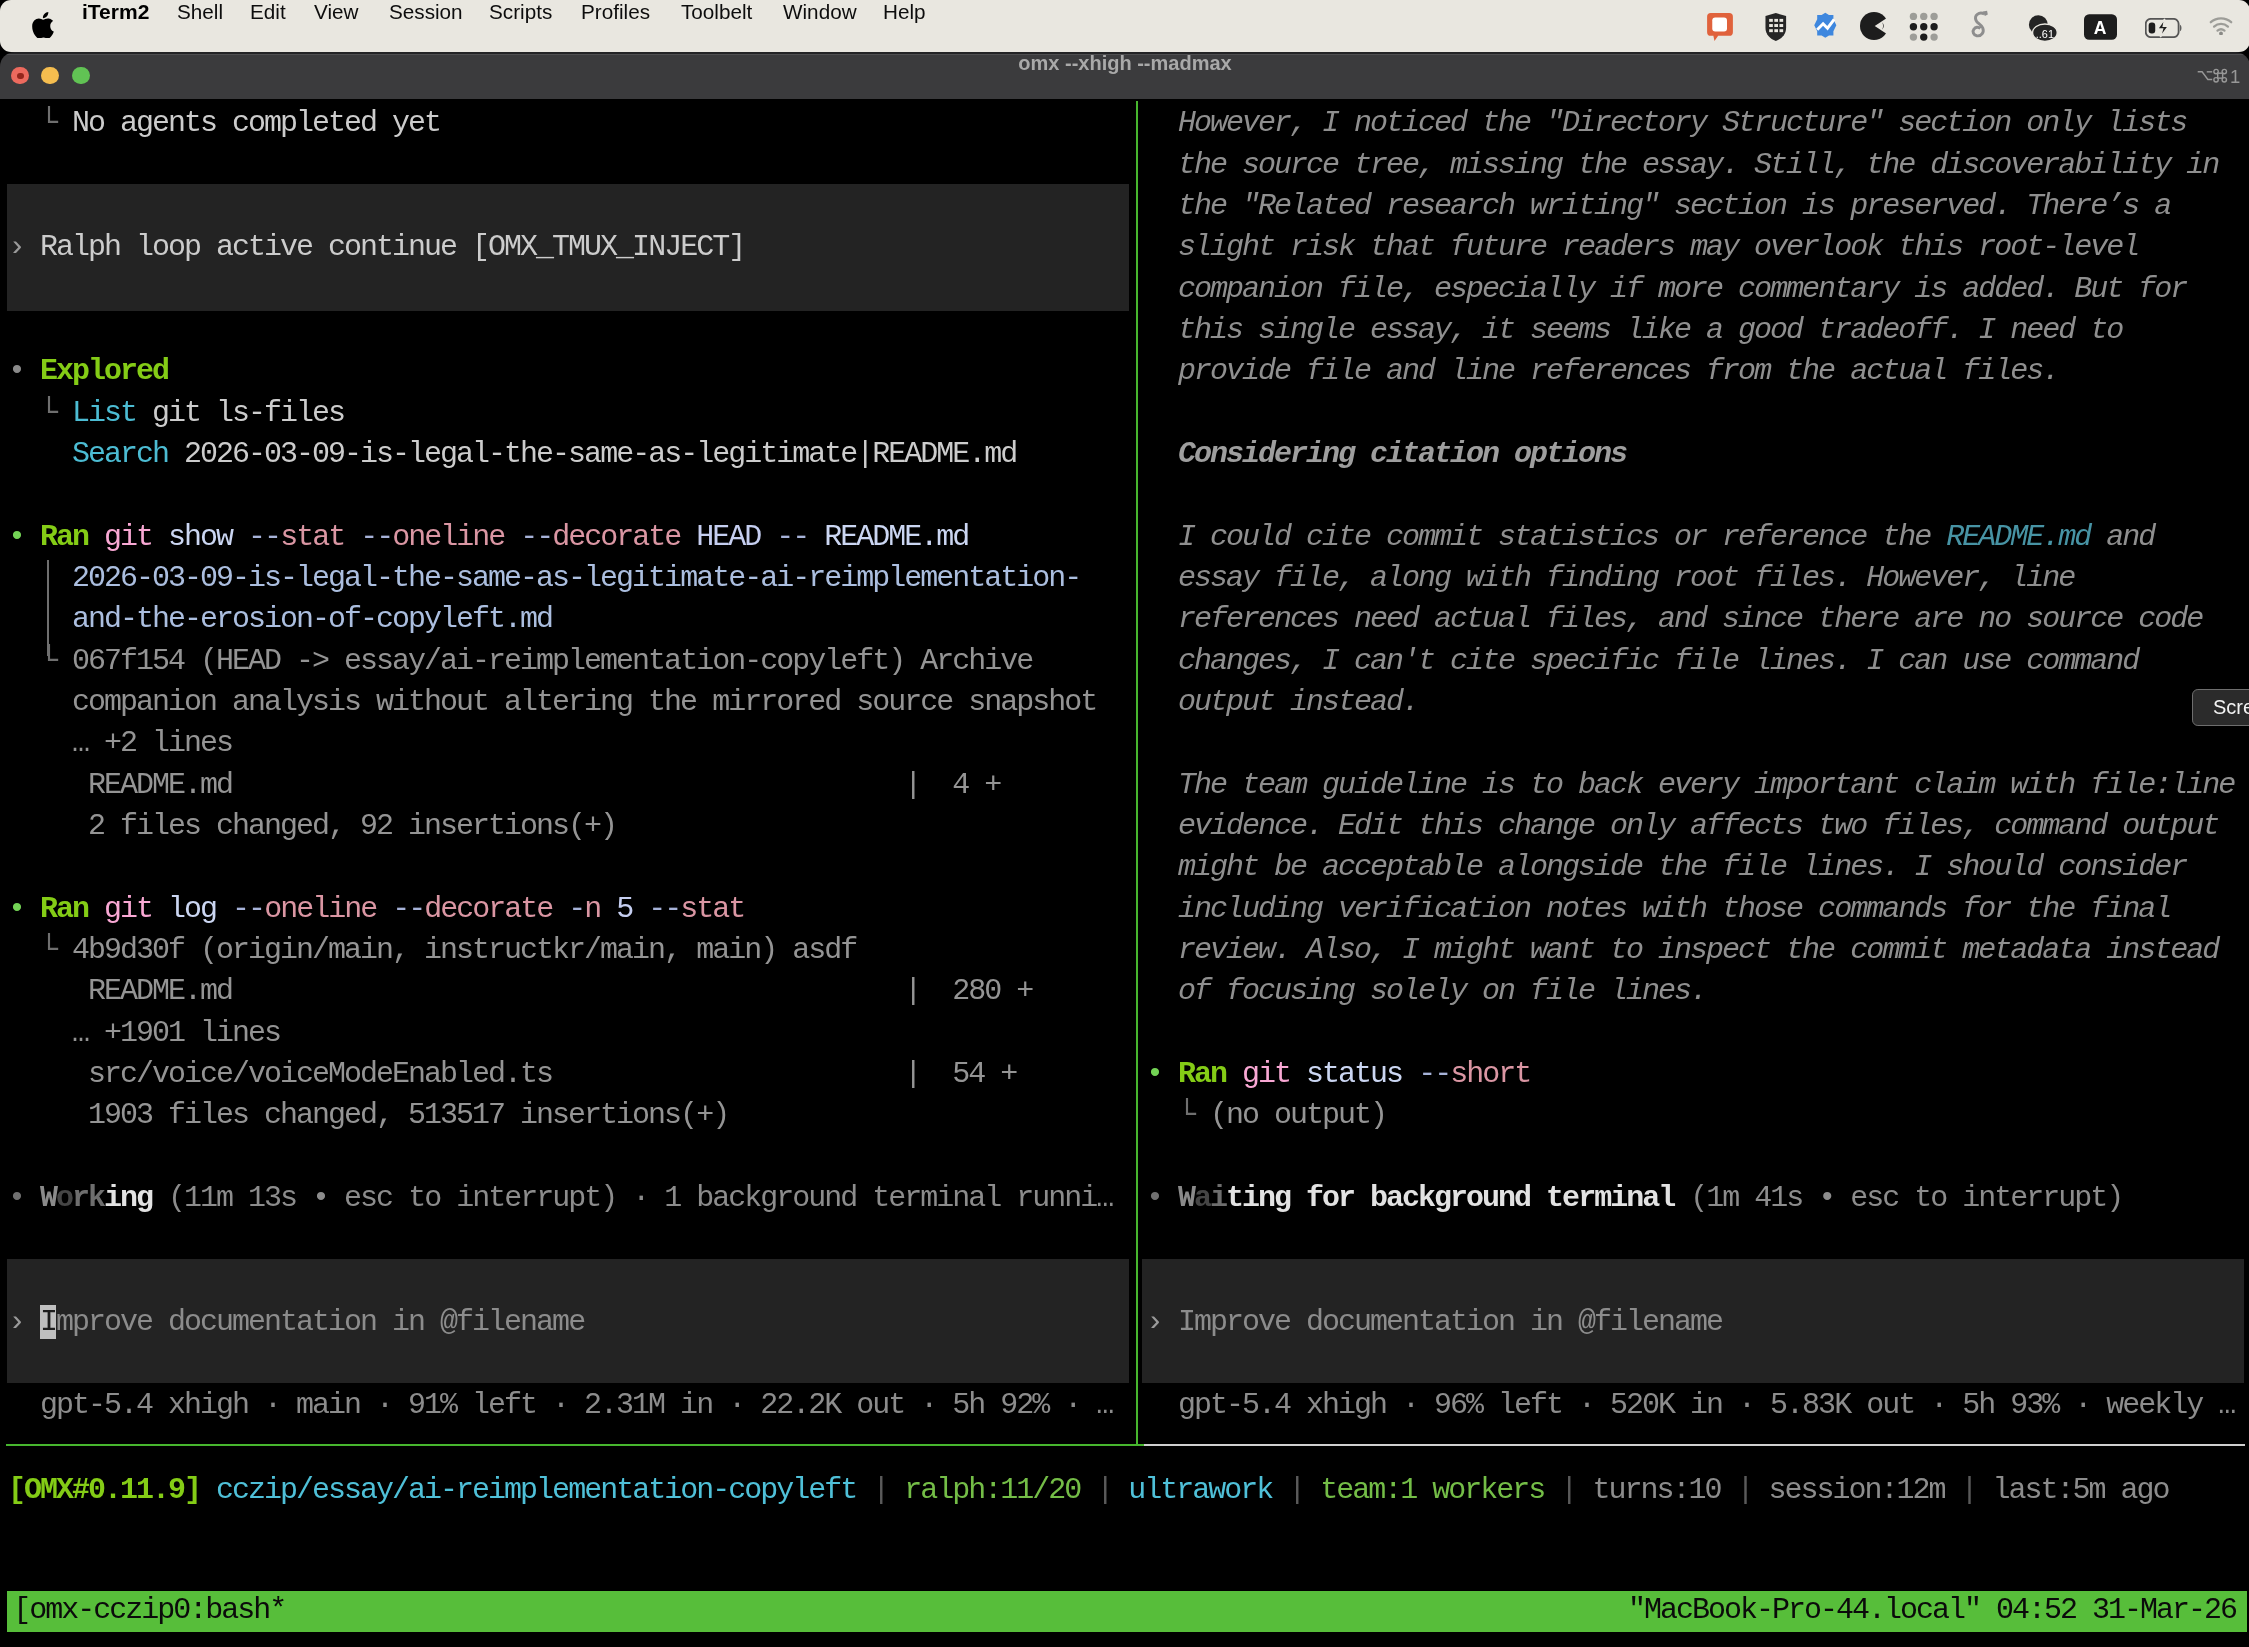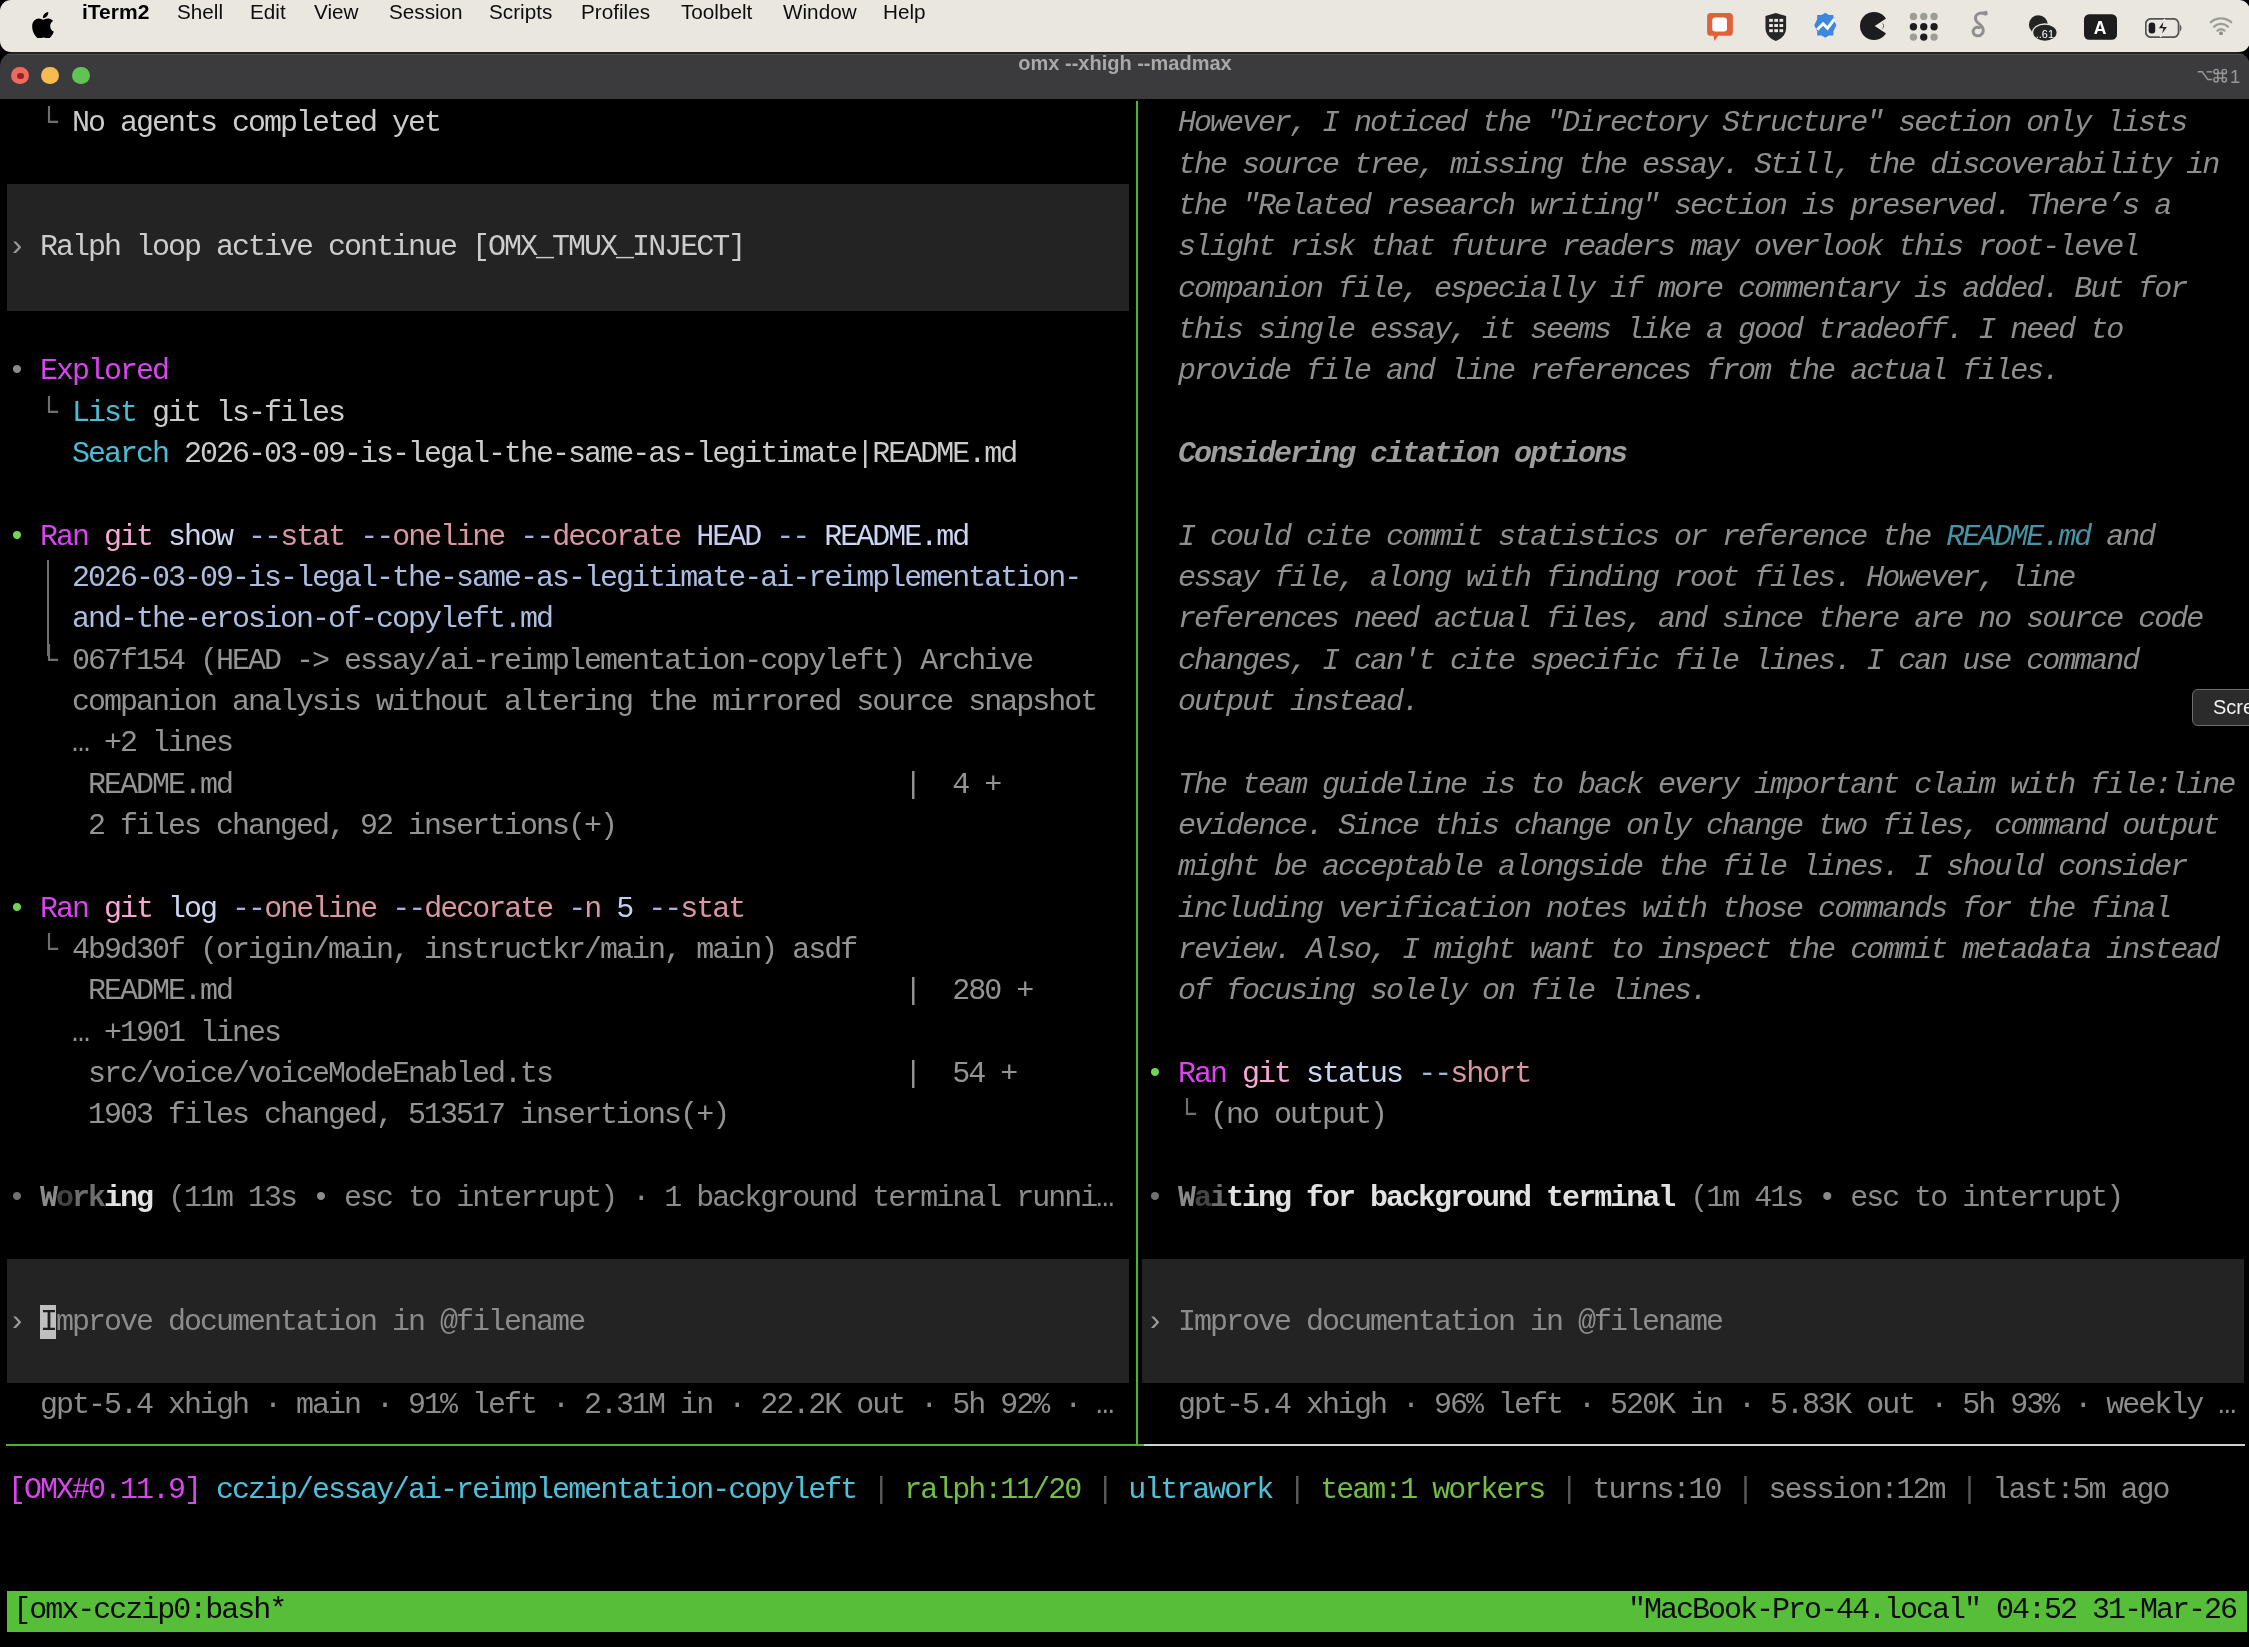--- a/index.html
+++ b/index.html
@@ -4,21 +4,21 @@
 html,body { width:2250px; height:1648px; background:#000; overflow:hidden; position:relative; }
 .menubar { position:absolute; left:0; top:0; width:2250px; height:52px; background:#E9E7E0;border-radius:11px; }
 .mi { position:absolute; top:0; height:52px; line-height:52px; font:20.7px "Liberation Sans",sans-serif; color:#0d0d0d; }
 .appname { position:absolute; left:82px; top:0; height:52px; line-height:52px; font:bold 21px "Liberation Sans",sans-serif; color:#000; }
 .titlebar { position:absolute; left:0; top:52px; width:2250px; height:47px; background:linear-gradient(#232325 0 1.5px,#4e4e50 1.5px 3px,#3b3b3d 3px); border-radius:14.8px 14.8px 0 0; }
 .tl { position:absolute; top:14.8px; width:17.7px; height:17.7px; border-radius:50%; }
 .title { position:absolute; top:0; left:0; width:2250px; text-align:center; height:47px; line-height:44px; font:bold 20px "Liberation Sans",sans-serif; color:#a9a9a9; }
 .wtag { position:absolute; right:8.9px; top:0; height:47px; line-height:44px; font:19px "Liberation Sans",sans-serif; color:#989898; }
 .ln { position:absolute; white-space:pre; font-family:"Liberation Mono",monospace; font-size:30px; letter-spacing:-2px; line-height:41px; height:41px; color:#C9C9C9; }
 .fg { color:#CCCCCC; }
-.b  { color:#d946ef; font-weight:normal; }
+.b  { color:#84cc16; font-weight:bold; }
 .tr { color:#6F6F6F; }
 .pr { color:#9A9A9A; }
 .cy { color:#4CBCD3; }
 .cys{ color:#4FC0D8; }
 .gn { color:#74BD47; }
 .gb { color:#73D355; }
 .gy { color:#8A8A8A; }
 .bl { color:#f9a8d4; }
 .sub{ color:#CBD6F2; }
 .da { color:#A6B2D8; }
@@ -82,21 +82,21 @@
 <div class="ln" style="left:1146px;top:269px"><span class="it">  companion file, especially if more commentary is added. But for</span></div>
 <div class="ln" style="left:1146px;top:310px"><span class="it">  this single essay, it seems like a good tradeoff. I need to</span></div>
 <div class="ln" style="left:1146px;top:351px"><span class="it">  provide file and line references from the actual files.</span></div>
 <div class="ln" style="left:1146px;top:434px"><span class="itb">  Considering citation options</span></div>
 <div class="ln" style="left:1146px;top:517px"><span class="it">  I could cite commit statistics or reference the </span><span class="itt">README.md</span><span class="it"> and</span></div>
 <div class="ln" style="left:1146px;top:558px"><span class="it">  essay file, along with finding root files. However, line</span></div>
 <div class="ln" style="left:1146px;top:599px"><span class="it">  references need actual files, and since there are no source code</span></div>
 <div class="ln" style="left:1146px;top:641px"><span class="it">  changes, I can't cite specific file lines. I can use command</span></div>
 <div class="ln" style="left:1146px;top:682px"><span class="it">  output instead.</span></div>
 <div class="ln" style="left:1146px;top:765px"><span class="it">  The team guideline is to back every important claim with file:line</span></div>
-<div class="ln" style="left:1146px;top:806px"><span class="it">  evidence. Since this change only change two files, command output</span></div>
+<div class="ln" style="left:1146px;top:806px"><span class="it">  evidence. Edit this change only affects two files, command output</span></div>
 <div class="ln" style="left:1146px;top:847px"><span class="it">  might be acceptable alongside the file lines. I should consider</span></div>
 <div class="ln" style="left:1146px;top:889px"><span class="it">  including verification notes with those commands for the final</span></div>
 <div class="ln" style="left:1146px;top:930px"><span class="it">  review. Also, I might want to inspect the commit metadata instead</span></div>
 <div class="ln" style="left:1146px;top:971px"><span class="it">  of focusing solely on file lines.</span></div>
 <div class="ln" style="left:1146px;top:1054px"><span class="gb">• </span><span class="b">Ran</span> <span class="bl">git</span> <span class="sub">status</span> <span class="da">--</span><span class="pk">short</span></div>
 <div class="ln" style="left:1146px;top:1095px"><span class="tr">  └ </span><span class="dm">(no output)</span></div>
 <div class="ln" style="left:1146px;top:1178px"><span class="gy2">• </span><span class="shA">W</span><span class="shB">a</span><span class="shC">i</span><span class="shD">ting for background terminal</span><span class="dm2"> (1m 41s • esc to interrupt)</span></div>
 <div class="ln" style="left:1146px;top:1302px"><span class="pr">› </span><span class="ph">Improve documentation in @filename</span></div>
 <div class="ln" style="left:1146px;top:1385px"><span class="dm2">  gpt-5.4 xhigh · 96% left · 520K in · 5.83K out · 5h 93% · weekly …</span></div>
 <div class="ln" style="left:8px;top:1470px"><span class="b">[OMX#0.11.9]</span> <span class="cys">cczip/essay/ai-reimplementation-copyleft</span><span class="sep"> | </span><span class="gn">ralph:11/20</span><span class="sep"> | </span><span class="cys">ultrawork</span><span class="sep"> | </span><span class="gn">team:1 workers</span><span class="sep"> | </span><span class="dm2">turns:10</span><span class="sep"> | </span><span class="dm2">session:12m</span><span class="sep"> | </span><span class="dm2">last:5m ago</span></div>

